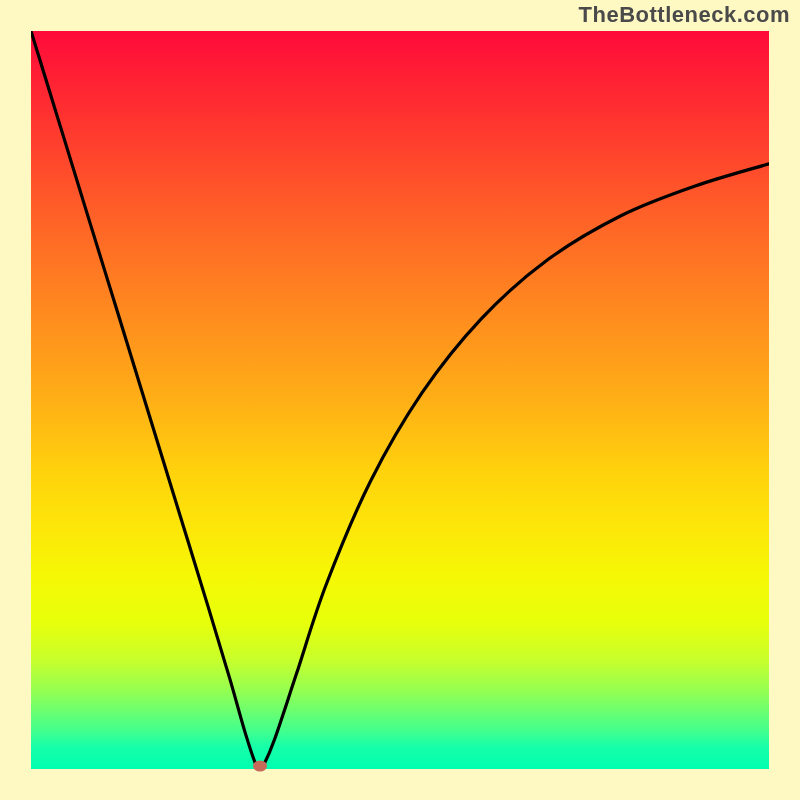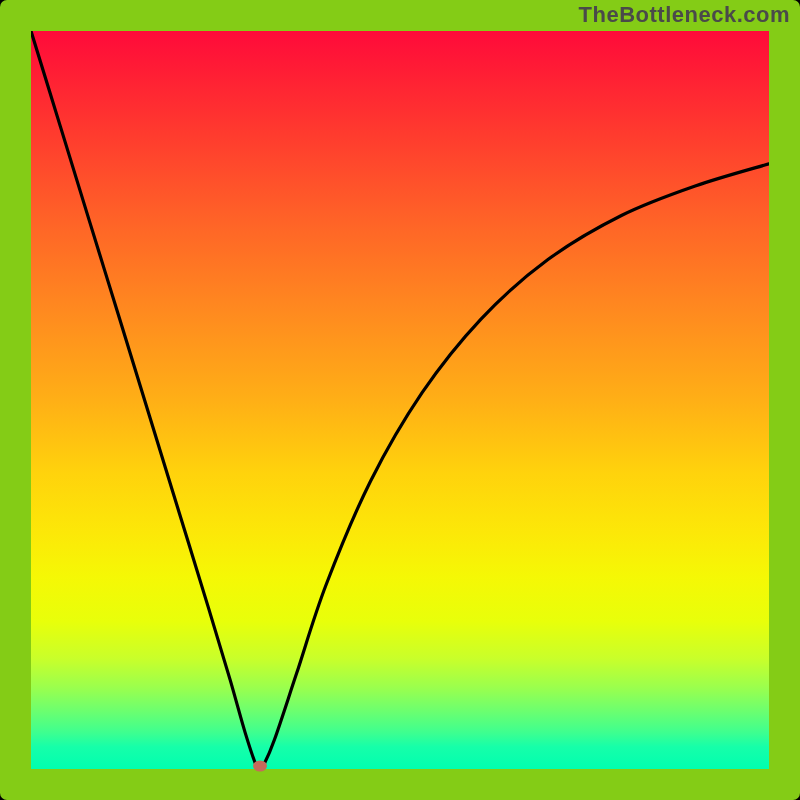--- a/index.html
+++ b/index.html
@@ -8,22 +8,21 @@
     width: 800px;
     height: 800px;
     background: #000;
     overflow: hidden;
     font-family: Arial, Helvetica, sans-serif;
   }
   .frame {
     position: relative;
     width: 800px;
     height: 800px;
-    background: #84cc16;
-    border-radius: 7px;
+    background: #fef9c3;
   }
   .watermark {
     position: absolute;
     top: 2px;
     right: 10px;
     color: #4a4a4a;
     font-size: 22px;
     font-weight: 600;
     letter-spacing: 0.5px;
     z-index: 5;

